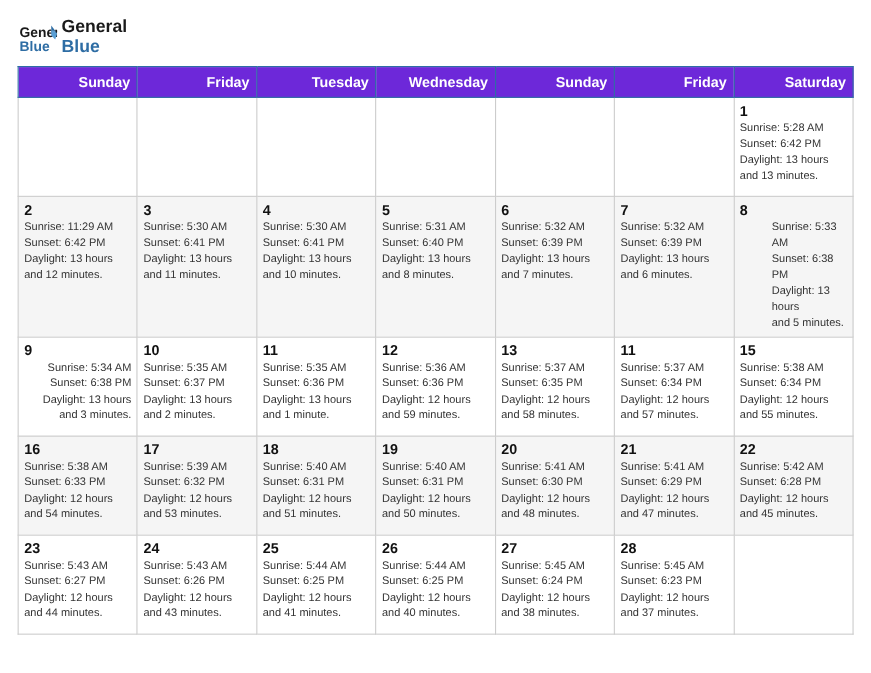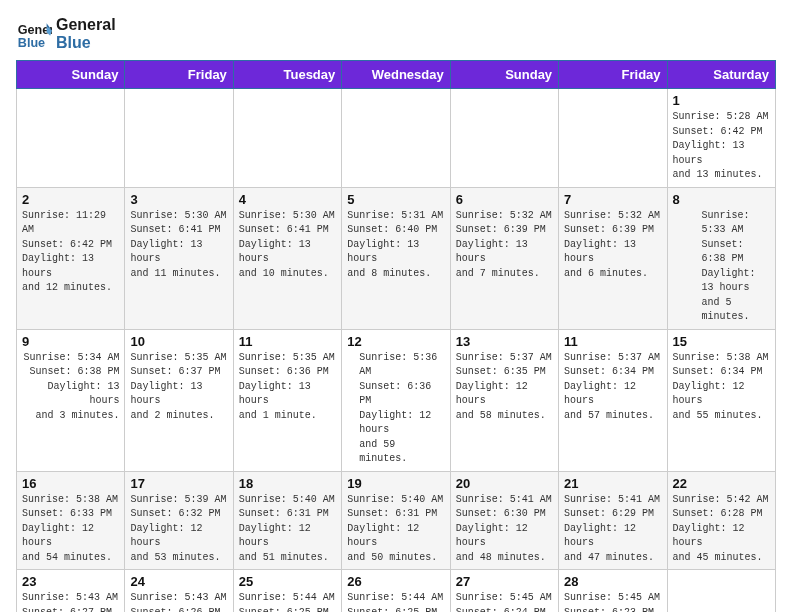--- a/index.html
+++ b/index.html
@@ -67,21 +67,20 @@
       font-size: 13px;
       font-weight: bold;
       color: #111;
       display: block;
       margin-bottom: 2px;
     }
     .day-info {
       font-size: 10px;
       line-height: 1.45;
       color: #333;
-      font-family: Liberation Mono, monospace;
     }
     .empty-cell {
       background: #fff !important;
     }
   </style>
 </head>
 <body>
 
 <div class="header-area">
   <div class="logo">
@@ -198,21 +197,21 @@
         </td>
         <td>
           <span class="day-num">11</span>
           <div class="day-info" style="white-space: pre-line;">Sunrise: 5:35 AM
 Sunset: 6:36 PM
 Daylight: 13 hours
 and 1 minute.</div>
         </td>
         <td>
           <span class="day-num">12</span>
-          <div class="day-info" style="white-space: pre-line; margin-left: 12px;">Sunrise: 5:36 AM
+          <div class="day-info" style="white-space: pre-line;">Sunrise: 5:36 AM
 Sunset: 6:36 PM
 Daylight: 12 hours
 and 59 minutes.</div>
         </td>
         <td>
           <span class="day-num">13</span>
           <div class="day-info" style="white-space: pre-line;">Sunrise: 5:37 AM
 Sunset: 6:35 PM
 Daylight: 12 hours
 and 58 minutes.</div>

